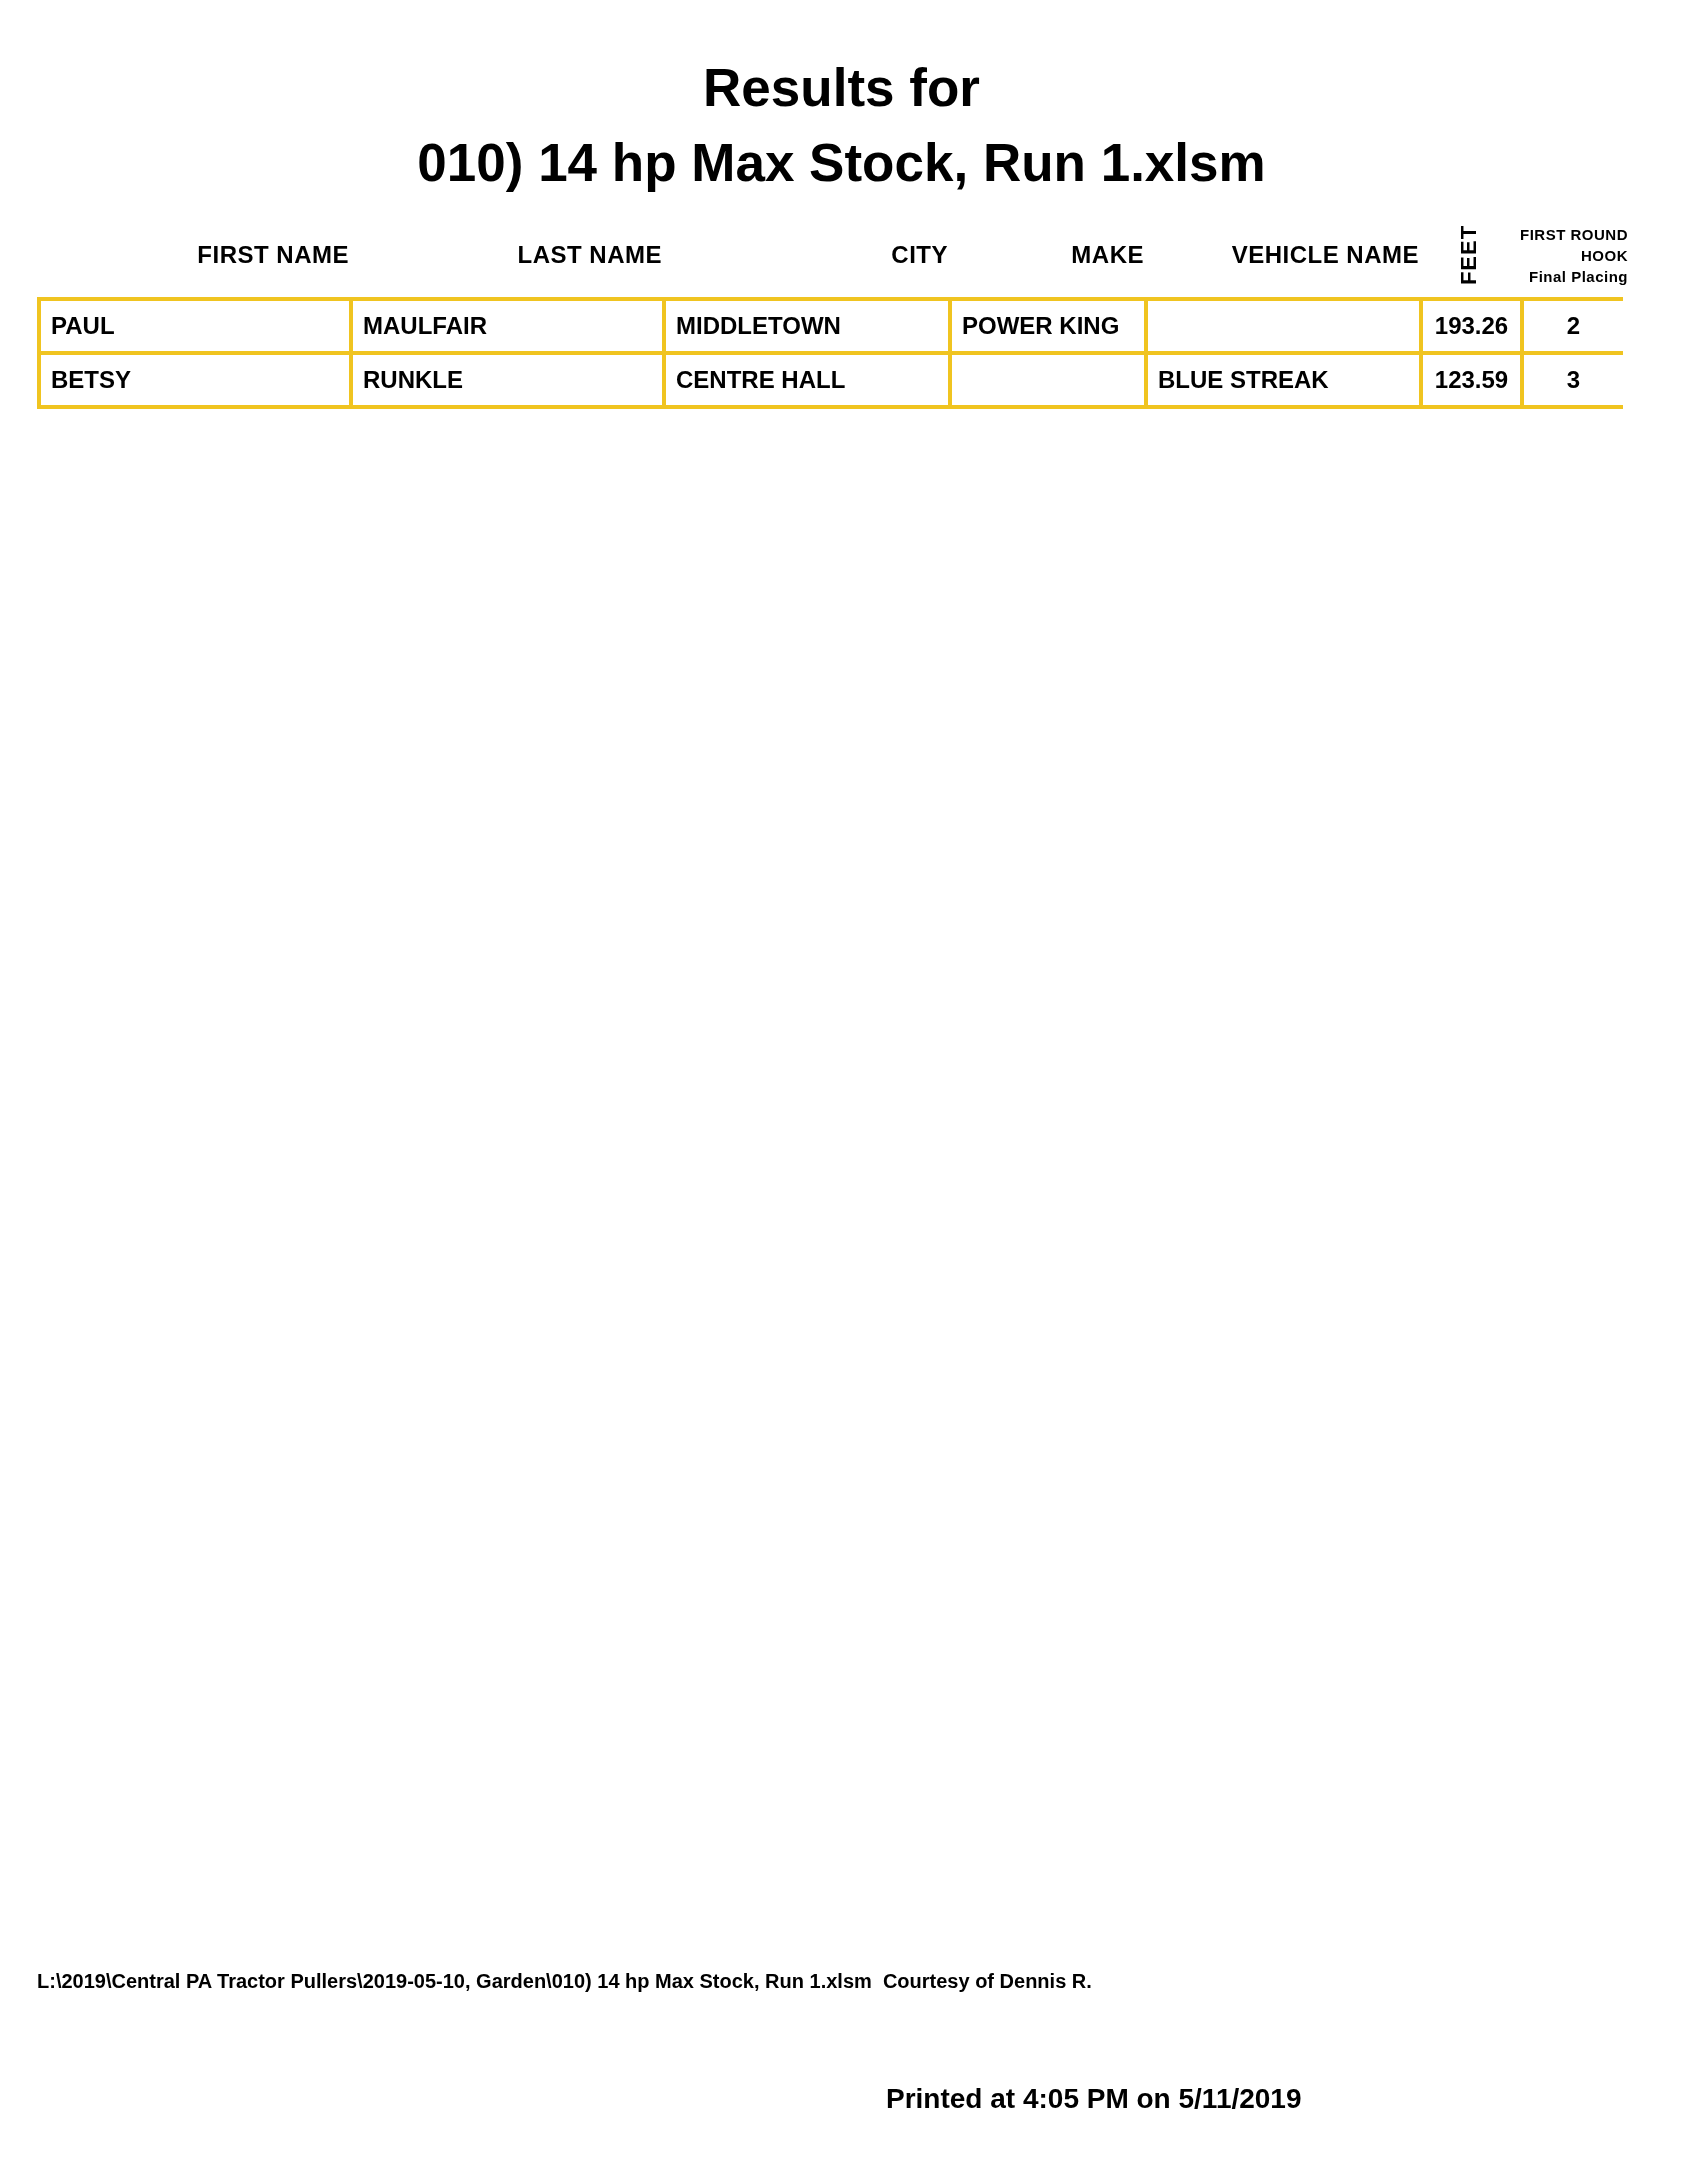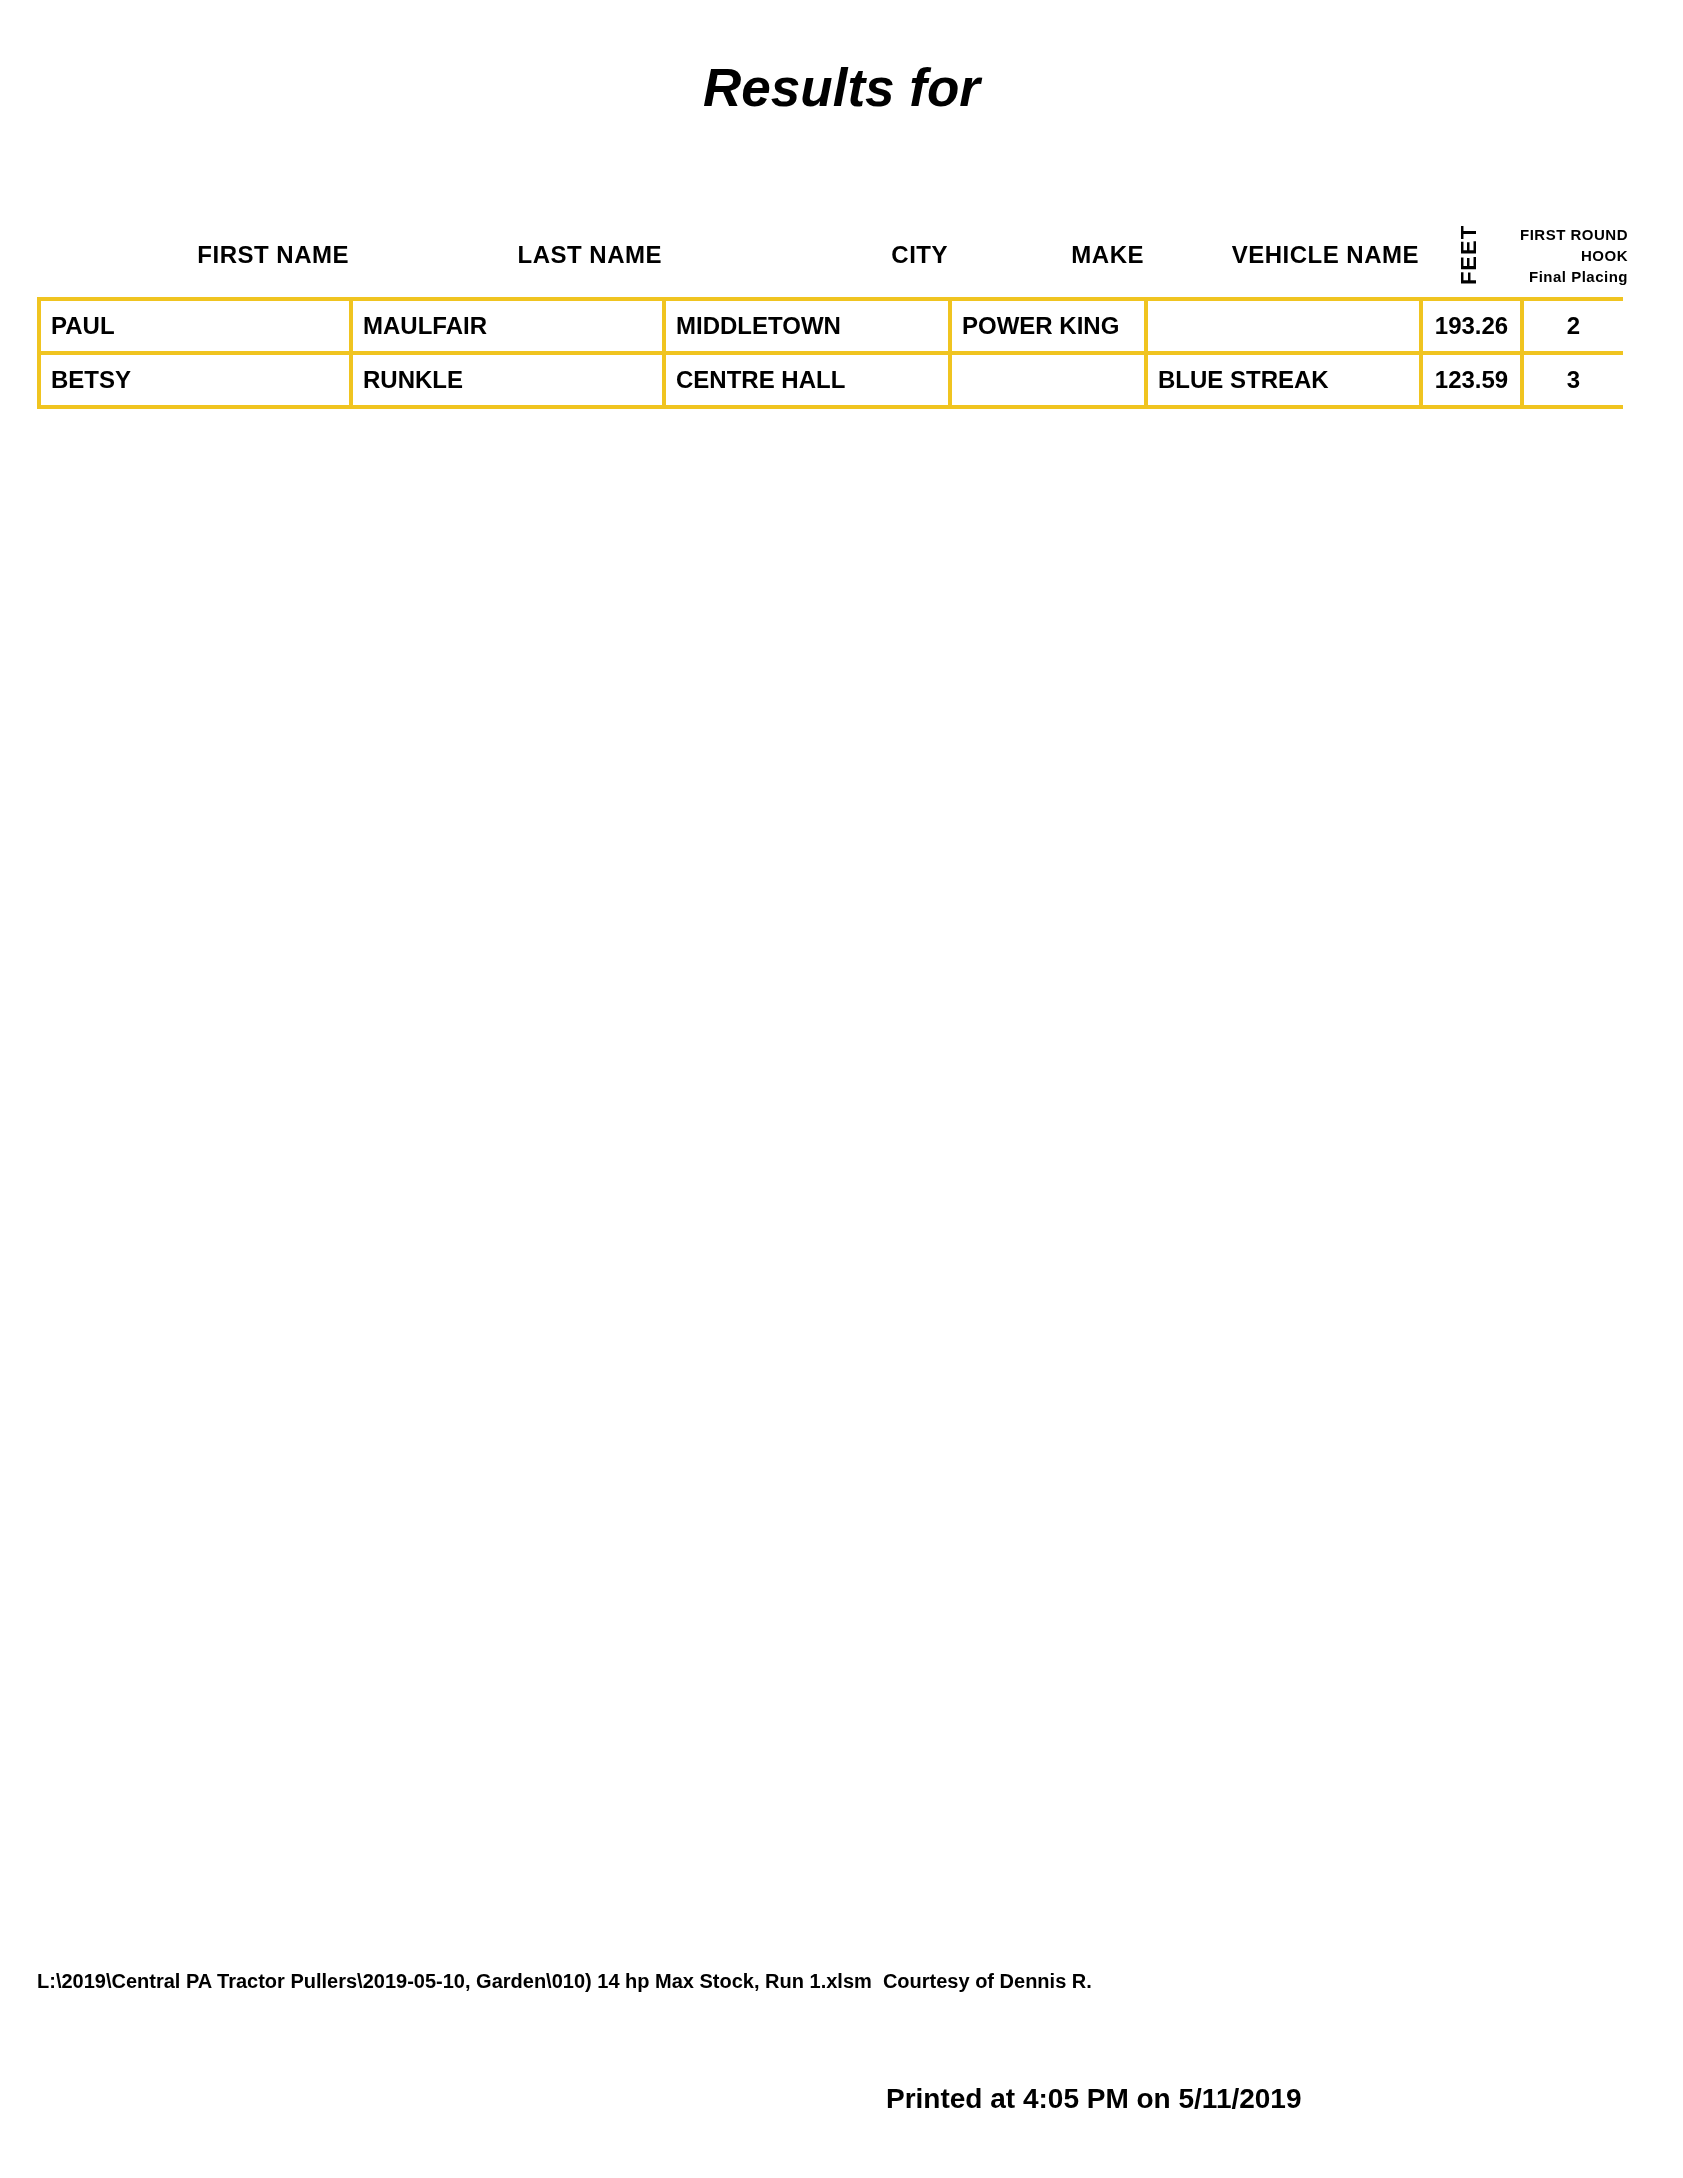--- a/index.html
+++ b/index.html
@@ -16,21 +16,20 @@
     margin: 0 auto;
   }
   .title1 {
     position: absolute;
     top: 59px; left: 0;
     width: 1683px;
     text-align: center;
     font-size: 53px;
     line-height: 1.1;
     letter-spacing: 0px;
-    font-style: italic;
   }
   .title2 {
     position: absolute;
     top: 134px; left: 0;
     width: 1683px;
     text-align: center;
     font-size: 53px;
     line-height: 1.1;
   }
   .table-area {
@@ -98,20 +97,21 @@
     white-space: pre;
     text-align: center;
   }
 </style>
 </head>
 <body>
 
 <div class="page">
 
   <div class="title1">Results for</div>
+  <div class="title2">010) 14 hp Max Stock, Run 1.xlsm</div>
 
   <div class="table-area">
 
     <div class="header-row">
       <div class="hcell hc1">FIRST NAME</div>
       <div class="hcell hc2">LAST NAME</div>
       <div class="hcell hc3">CITY</div>
       <div class="hcell hc4">MAKE</div>
       <div class="hcell hc5">VEHICLE NAME</div>
       <div class="hcell hc6">

